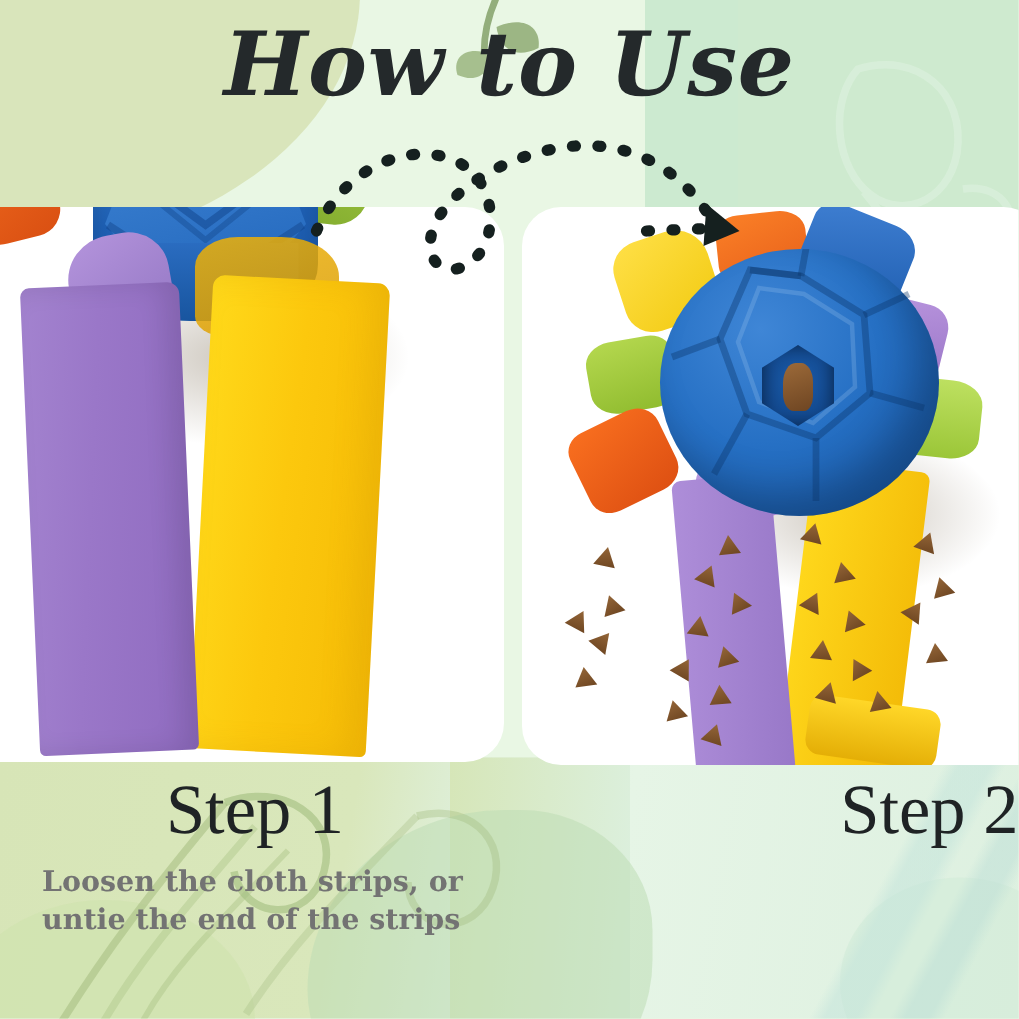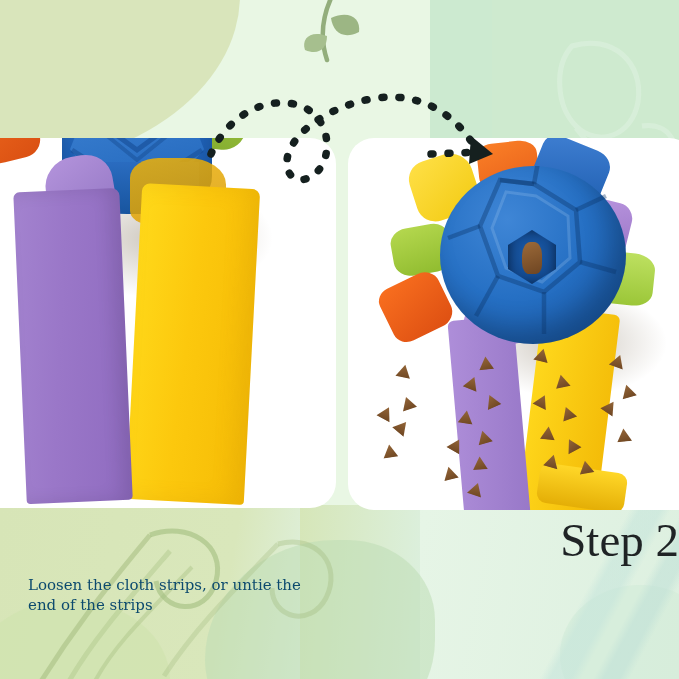--- a/index.html
+++ b/index.html
@@ -215,21 +215,21 @@
     position:absolute;
     font-family:"Liberation Serif", serif;
     font-weight:400;font-size:47px;color:#1f2325;
     z-index:8;line-height:1;
   }
   .step-head-1{left:0;top:517px;width:340px;text-align:center;}
   .step-head-2{left:340px;top:517px;width:339px;text-align:right;}
   .step-body{
     position:absolute;
     font-family:"DejaVu Serif", serif;
-    font-weight:400;font-size:15px;color:#0c4a6e;
+    font-weight:700;font-size:19px;color:#737373;
     line-height:1.32;z-index:8;
   }
   .step-body-1{left:28px;top:576px;width:300px;text-align:left;}
   .step-body-2{left:394px;top:586px;width:286px;text-align:left;}
 </style>
 </head>
 <body>
 
 <div id="stage">
 
@@ -263,20 +263,21 @@
     <path d="M10 168 C 40 120, 70 80, 120 20" fill="none" stroke="#a9c184" stroke-width="5" opacity=".7"></path>
     <path d="M38 168 C 62 126, 92 92, 140 36" fill="none" stroke="#b2c990" stroke-width="5" opacity=".6"></path>
     <path d="M64 168 C 84 130, 116 100, 162 52" fill="none" stroke="#a9c184" stroke-width="4" opacity=".5"></path>
     <path d="M120 20 C 158 6, 196 30, 186 66 C 176 102, 132 98, 126 66" fill="none" stroke="#9dba79" stroke-width="5" opacity=".65"></path>
   </svg>
   <svg class="vine-bl2" viewBox="0 0 200 180">
     <path d="M14 176 C 44 130, 78 96, 128 44" fill="none" stroke="#a7c086" stroke-width="5" opacity=".5"></path>
     <path d="M128 44 C 168 34, 192 66, 176 98 C 160 128, 122 118, 122 88" fill="none" stroke="#9fba7c" stroke-width="5" opacity=".5"></path>
   </svg>
 
+  <div class="title">How to Use</div>
 
   <svg class="arrow-svg" viewBox="0 0 310 100">
     <path d="M6 66 C 22 28, 62 6, 96 18 C 126 30, 128 68, 112 84 C 98 98, 80 92, 82 72
              C 85 44, 128 16, 172 10 C 218 4, 250 28, 268 56" fill="none" stroke="#15201f" stroke-width="7.5" stroke-linecap="round" stroke-dasharray="2 15"></path>
     <path d="M226 66 L 276 64" fill="none" stroke="#15201f" stroke-width="7.5" stroke-linecap="round" stroke-dasharray="2 15"></path>
     <path d="M266 48 L 288 66 L 264 76 Z" fill="#15201f"></path>
   </svg>
 
   <div class="card card-left">
     <div class="ph shadow-soft" style="left:60px;top:40px;width:230px;height:120px;"></div>
@@ -353,17 +354,18 @@
     <div class="treat" style="left:192px;top:288px;transform:rotate(6deg);"></div>
     <div class="treat" style="left:216px;top:300px;transform:rotate(-28deg);"></div>
     <div class="treat" style="left:196px;top:316px;transform:rotate(16deg);"></div>
     <div class="treat" style="left:230px;top:322px;transform:rotate(-10deg);"></div>
     <div class="treat" style="left:262px;top:216px;transform:rotate(20deg);"></div>
     <div class="treat" style="left:272px;top:246px;transform:rotate(-16deg);"></div>
     <div class="treat" style="left:254px;top:262px;transform:rotate(34deg);"></div>
     <div class="treat" style="left:268px;top:290px;transform:rotate(-6deg);"></div>
   </div>
 
+  <div class="step-head step-head-1">Step 1</div>
   <div class="step-body step-body-1">Loosen the cloth strips, or untie the end of the strips</div>
 
   <div class="step-head step-head-2">Step 2</div>
 
 </div>
 
 </body></html>

